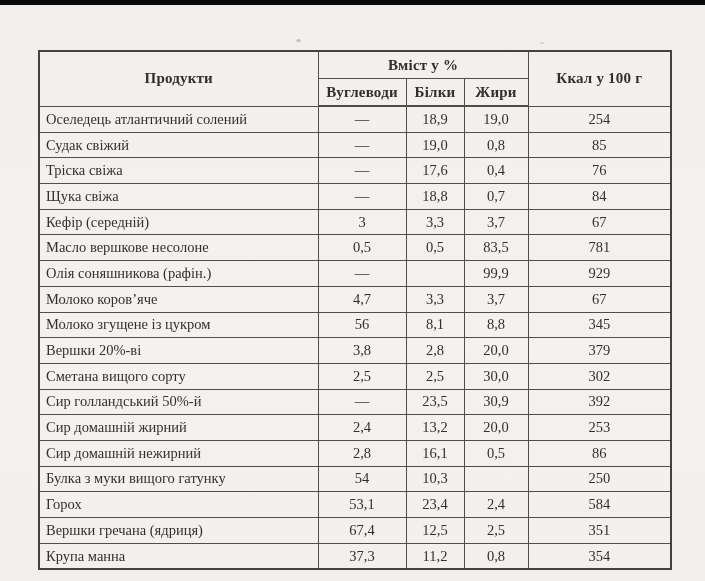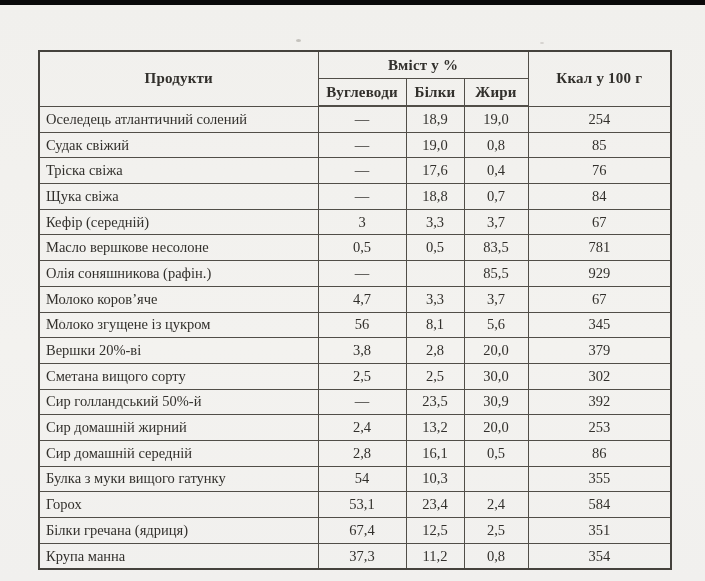--- a/index.html
+++ b/index.html
@@ -146,35 +146,35 @@
         <td class="name">Масло вершкове несолоне</td>
         <td>0,5</td>
         <td>0,5</td>
         <td>83,5</td>
         <td>781</td>
       </tr>
       <tr>
         <td class="name">Олія соняшникова (рафін.)</td>
         <td>—</td>
         <td></td>
-        <td>85,5</td>
+        <td>99,9</td>
         <td>929</td>
       </tr>
       <tr>
         <td class="name">Молоко коров’яче</td>
         <td>4,7</td>
         <td>3,3</td>
         <td>3,7</td>
         <td>67</td>
       </tr>
       <tr>
         <td class="name">Молоко згущене із цукром</td>
         <td>56</td>
         <td>8,1</td>
-        <td>5,6</td>
+        <td>8,8</td>
         <td>345</td>
       </tr>
       <tr>
         <td class="name">Вершки 20%-ві</td>
         <td>3,8</td>
         <td>2,8</td>
         <td>20,0</td>
         <td>379</td>
       </tr>
       <tr>
@@ -192,42 +192,42 @@
         <td>392</td>
       </tr>
       <tr>
         <td class="name">Сир домашній жирний</td>
         <td>2,4</td>
         <td>13,2</td>
         <td>20,0</td>
         <td>253</td>
       </tr>
       <tr>
-        <td class="name">Сир домашній середній</td>
+        <td class="name">Сир домашній нежирний</td>
         <td>2,8</td>
         <td>16,1</td>
         <td>0,5</td>
         <td>86</td>
       </tr>
       <tr>
         <td class="name">Булка з муки вищого гатунку</td>
         <td>54</td>
         <td>10,3</td>
         <td></td>
-        <td>355</td>
+        <td>250</td>
       </tr>
       <tr>
         <td class="name">Горох</td>
         <td>53,1</td>
         <td>23,4</td>
         <td>2,4</td>
         <td>584</td>
       </tr>
       <tr>
-        <td class="name">Білки гречана (ядриця)</td>
+        <td class="name">Вершки гречана (ядриця)</td>
         <td>67,4</td>
         <td>12,5</td>
         <td>2,5</td>
         <td>351</td>
       </tr>
       <tr>
         <td class="name">Крупа манна</td>
         <td>37,3</td>
         <td>11,2</td>
         <td>0,8</td>

